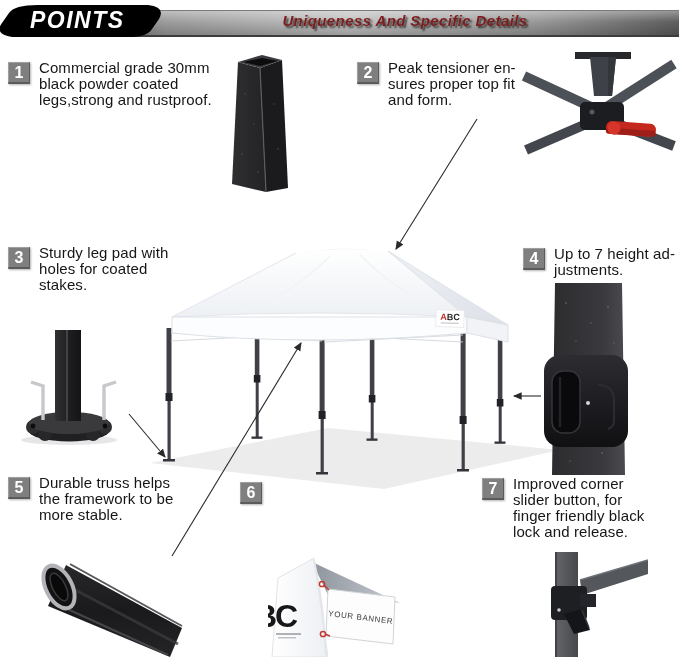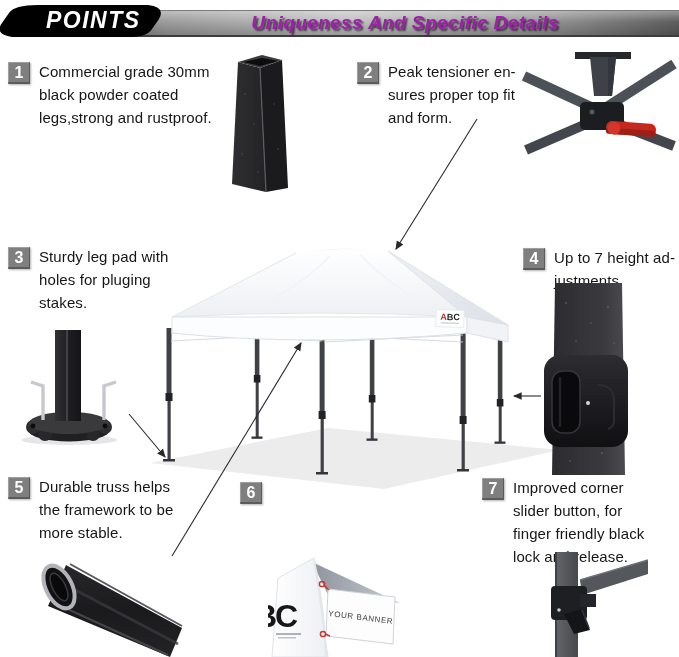--- a/index.html
+++ b/index.html
@@ -10,38 +10,38 @@
   
   .hdr-bar{
     position:absolute;left:20px;top:10px;width:659px;height:24px;
     background:
       linear-gradient(180deg,rgba(255,255,255,.35),rgba(255,255,255,0) 45%,rgba(0,0,0,.18) 95%),
       linear-gradient(90deg,#4a4a4a 0%,#9c9c9c 22%,#c2c2c2 50%,#9a9a9a 78%,#5e5e5e 100%);
     border-top:1px solid #7a7a7a;border-bottom:2px solid #3c3c3c;
   }
   .hdr-title{
     position:absolute;left:170px;top:12px;width:470px;text-align:center;
-    font-size:19px;font-weight:700;font-style:italic;color:#a21caf;
+    font-size:15px;font-weight:700;font-style:italic;color:#7f1d1d;
     letter-spacing:.4px;text-shadow:2px 2px 2px rgba(0,0,0,.65);
   }
   .points-shape{position:absolute;left:0;top:2px;}
   .points-label{
-    position:absolute;left:46px;top:7px;font-size:23px;font-weight:700;font-style:italic;
+    position:absolute;left:30px;top:7px;font-size:23px;font-weight:700;font-style:italic;
     color:#fff;letter-spacing:1.5px;text-shadow:1.5px 1.5px 1px rgba(0,0,0,.55);
   }
   
   .point{position:absolute;display:flex;align-items:flex-start;}
   .badge{
     width:22px;height:22px;flex:0 0 22px;margin-top:2px;
     background:#7f7f7f;color:#fff;font-weight:700;font-size:16px;line-height:22px;
     text-align:center;
     box-shadow:inset -1px -2px 0 rgba(0,0,0,.28), inset 1px 1px 0 rgba(255,255,255,.25), 1px 1px 2px rgba(0,0,0,.3);
   }
   .pt-text{
-    margin-left:9px;white-space:pre-line;font-size:15px;line-height:23px;
+    margin-left:9px;white-space:pre-line;font-size:15px;line-height:16px;
     letter-spacing:.1px;color:#161616;
   }
   .p1{left:8px;top:60px;}
   .p2{left:357px;top:60px;}
   .p3{left:8px;top:245px;}
   .p4{left:523px;top:246px;}
   .p5{left:8px;top:475px;}
   .p6{left:240px;top:480px;}
   .p7{left:482px;top:476px;}
   .abs{position:absolute;}
@@ -67,21 +67,21 @@
   </div>
   <div class="point p2">
     <div class="badge">2</div>
     <div class="pt-text">Peak tensioner en-
 sures proper top fit
 and form.</div>
   </div>
   <div class="point p3">
     <div class="badge">3</div>
     <div class="pt-text">Sturdy leg pad with
-holes for pluging
+holes for coated
 stakes.</div>
   </div>
   <div class="point p4">
     <div class="badge">4</div>
     <div class="pt-text">Up to 7 height ad-
 justments.</div>
   </div>
   <div class="point p5">
     <div class="badge">5</div>
     <div class="pt-text">Durable truss helps

